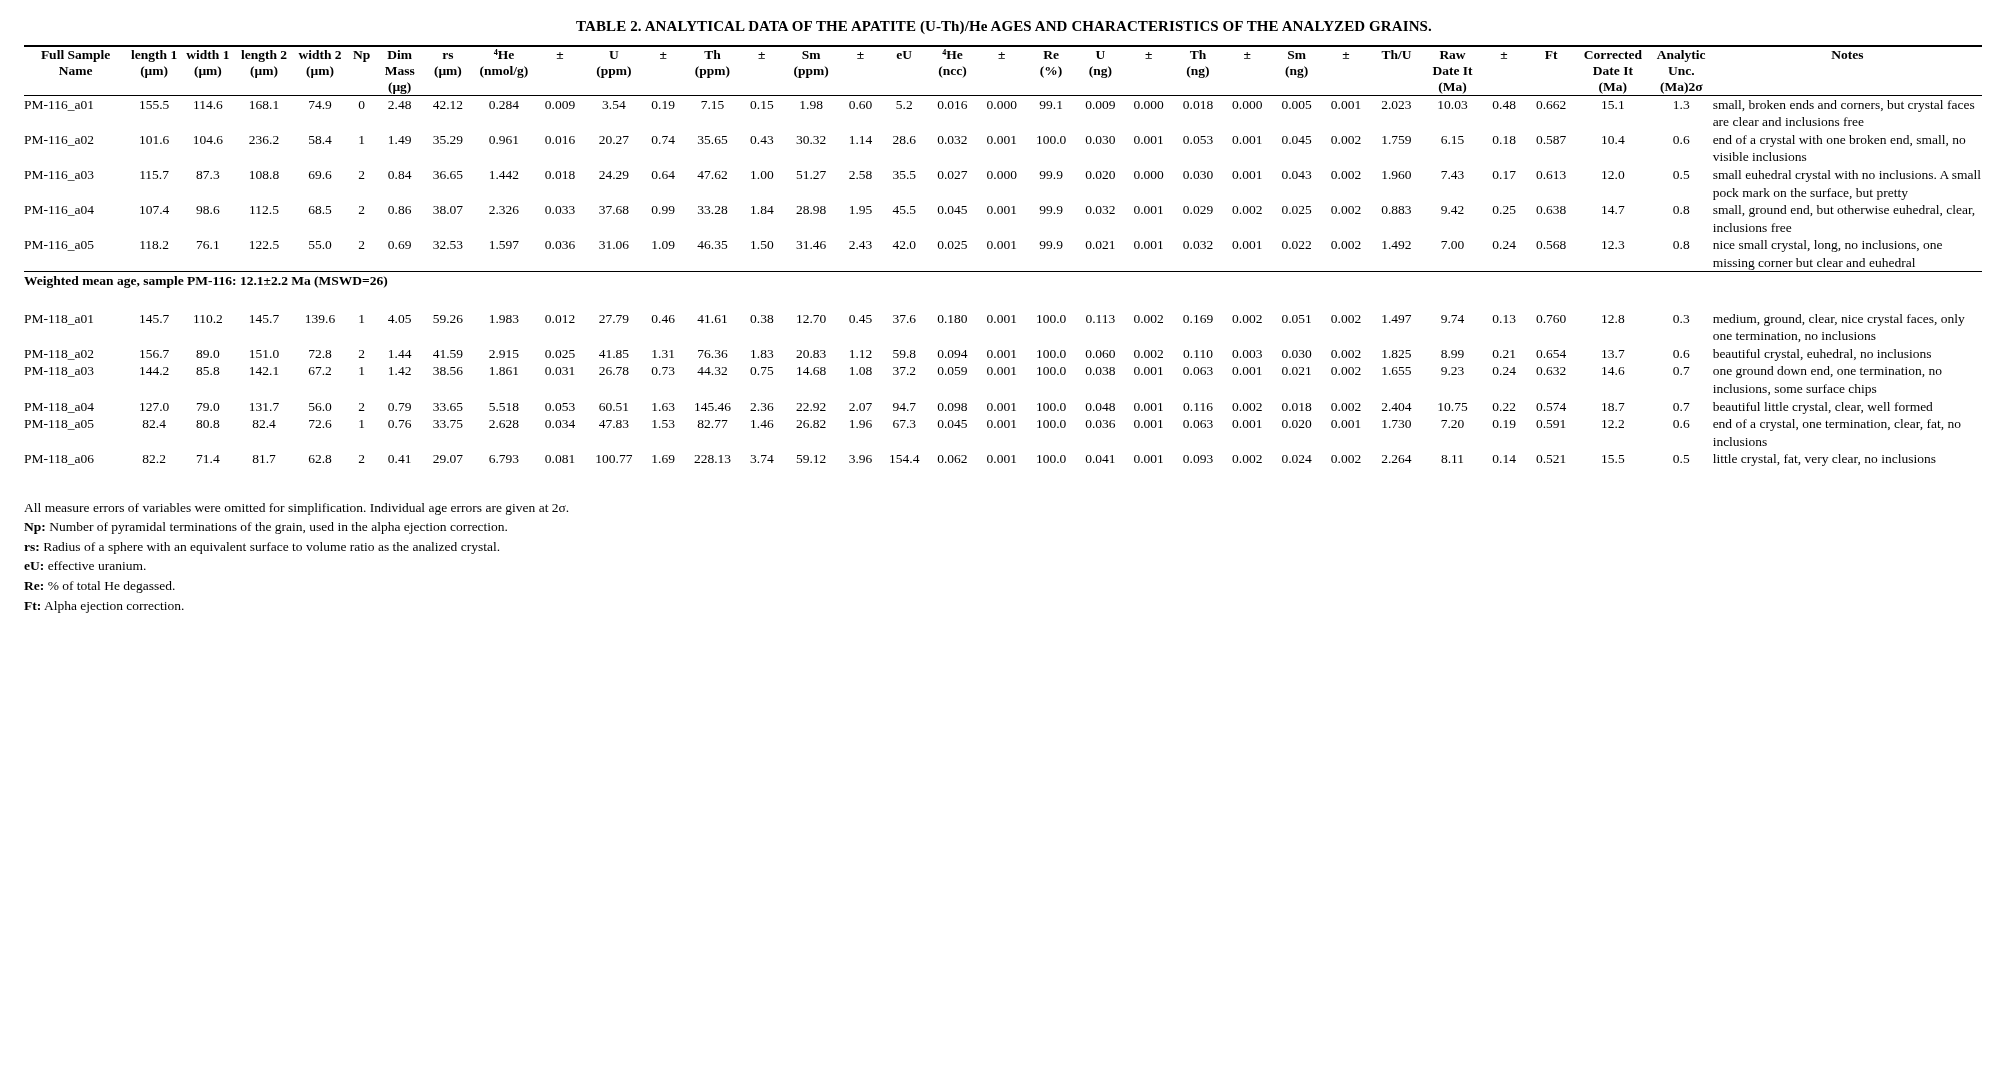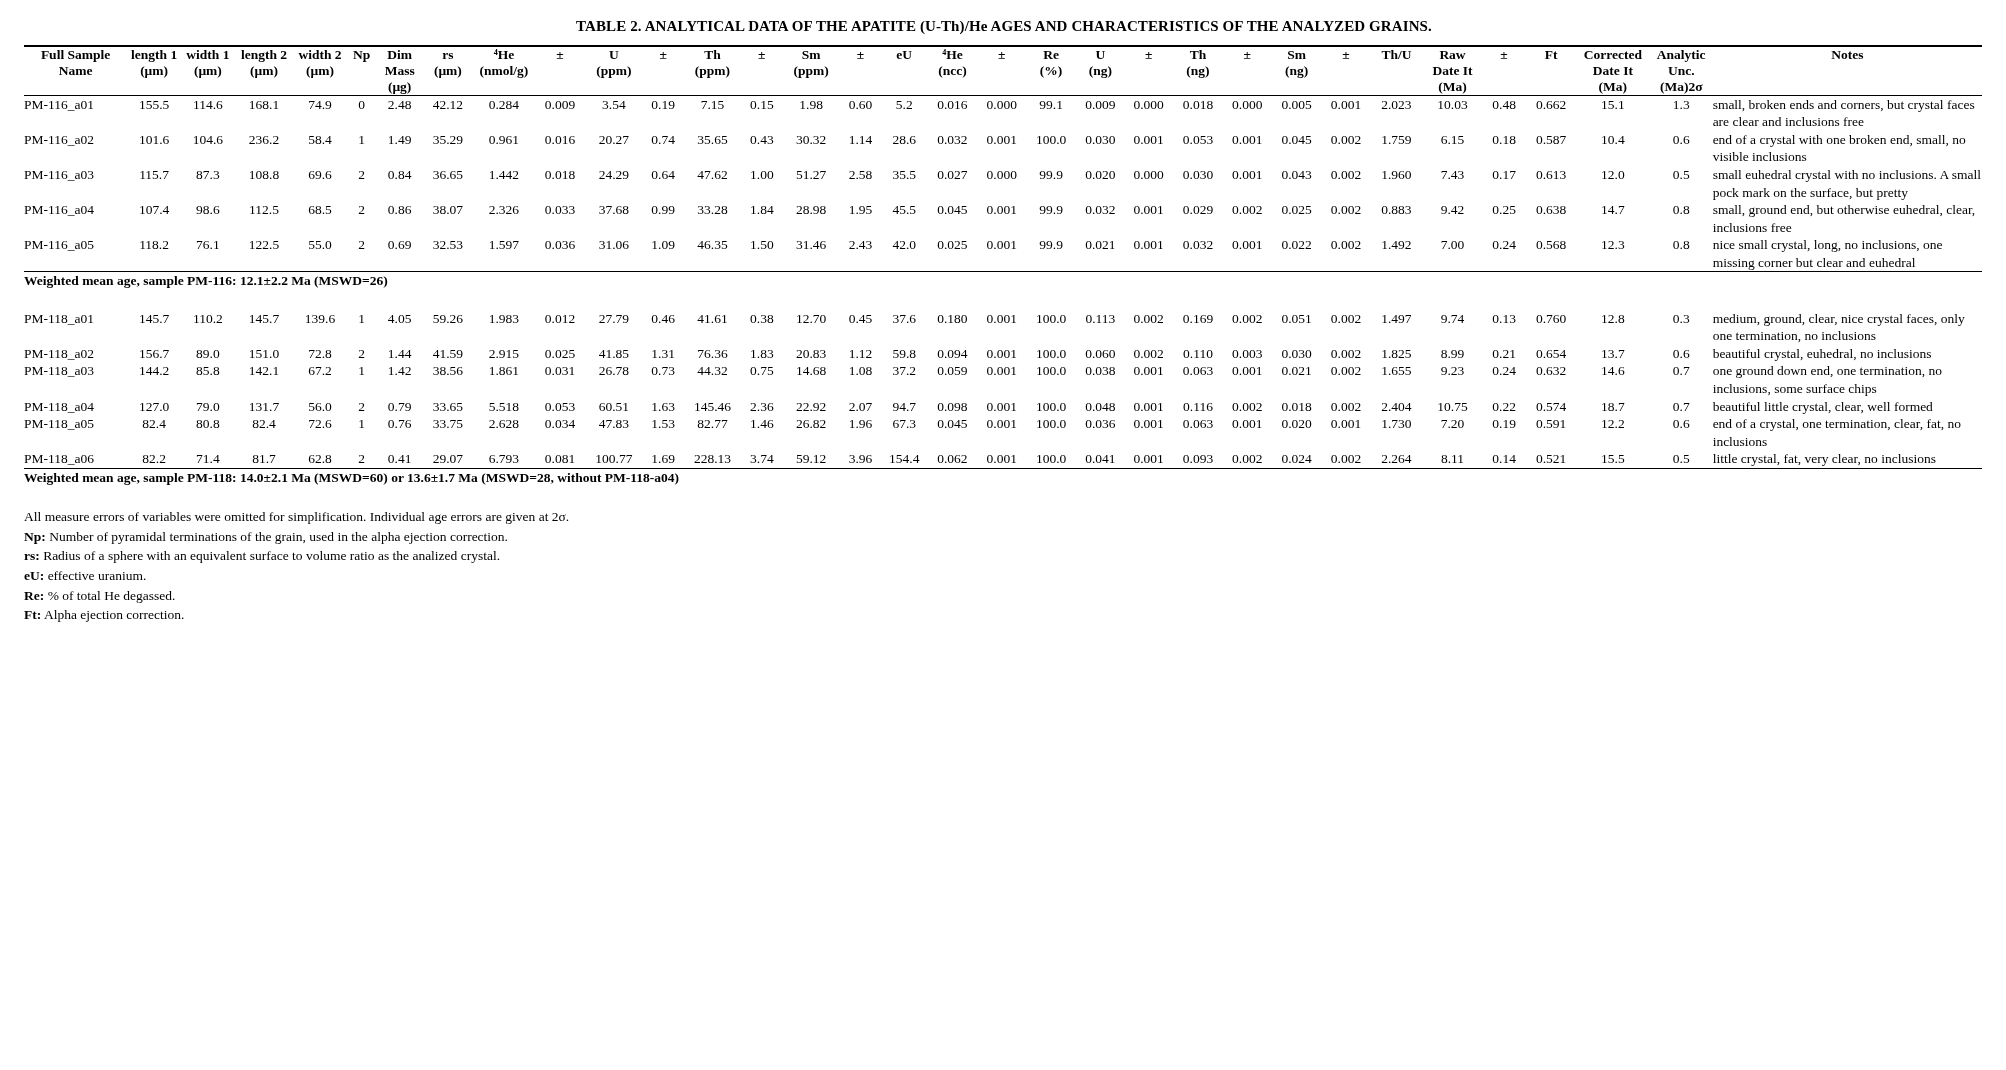--- a/index.html
+++ b/index.html
@@ -60,21 +60,21 @@
   td.cell-notes { text-align: left; padding-left: 8px; }
   tr.spacer td { height: 10px; padding: 0; border: none; }
 
   .mean-row td {
     text-align: left;
     font-weight: bold;
     font-size: 14px;
     padding: 9px 2px 9px 2px;
   }
   .footnotes {
-    margin-top: 21px;
+    margin-top: 30px;
     font-size: 13.5px;
     line-height: 1.45;
   }
   .footnotes div { margin: 0; }
   .footnotes b { font-weight: bold; }
 </style>
 </head>
 <body>
 
 <div class="page">
@@ -549,23 +549,20 @@
         <td>0.002</td>
         <td>2.264</td>
         <td>8.11</td>
         <td>0.14</td>
         <td>0.521</td>
         <td>15.5</td>
         <td>0.5</td>
         <td class="cell-notes">little crystal, fat, very clear, no inclusions</td>
       </tr>
 
-      <tr class="mean-row rule-thin">
-        <td colspan="33" class="rule-bottom">Weighted mean age, sample PM-118: 14.0±2.1 Ma (MSWD=60) or 13.6±1.7 Ma (MSWD=28, without PM-118-a04)</td>
-      </tr>
     </tbody>
   </table>
 
   <div class="footnotes">
     <div><span>All measure errors of variables were omitted for simplification. Individual age errors are given at 2σ.</span></div>
     <div><b>Np:</b><span> Number of pyramidal terminations of the grain, used in the alpha ejection correction.</span></div>
     <div><b>rs:</b><span> Radius of a sphere with an equivalent surface to volume ratio as the analized crystal.</span></div>
     <div><b>eU:</b><span> effective uranium.</span></div>
     <div><b>Re:</b><span> % of total He degassed.</span></div>
     <div><b>Ft:</b><span> Alpha ejection correction.</span></div>

